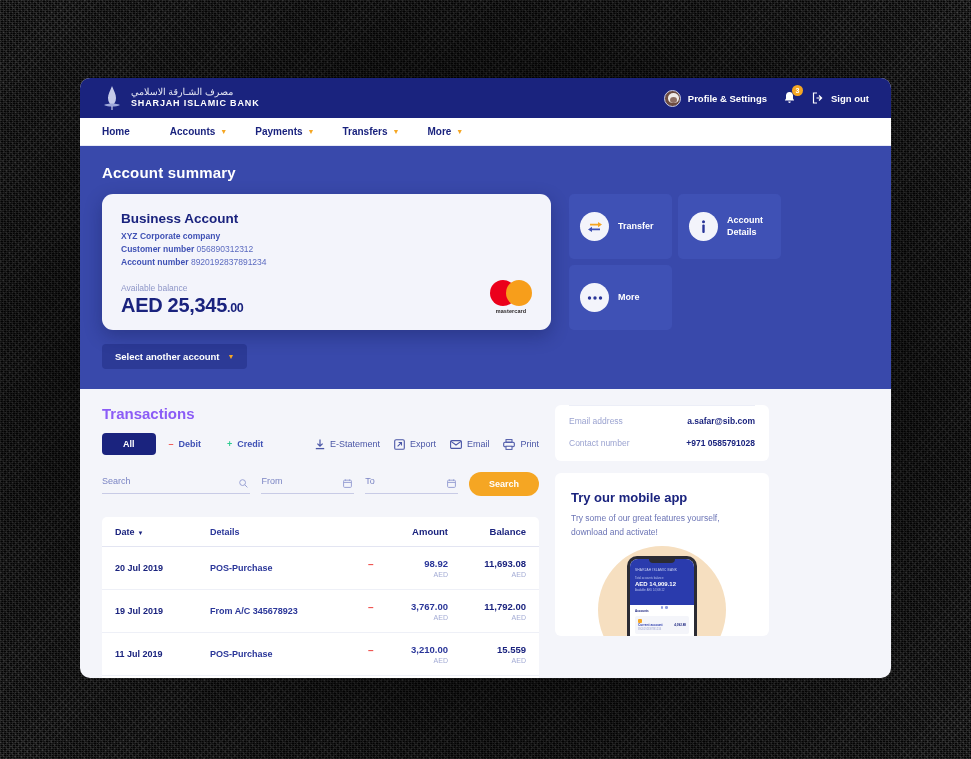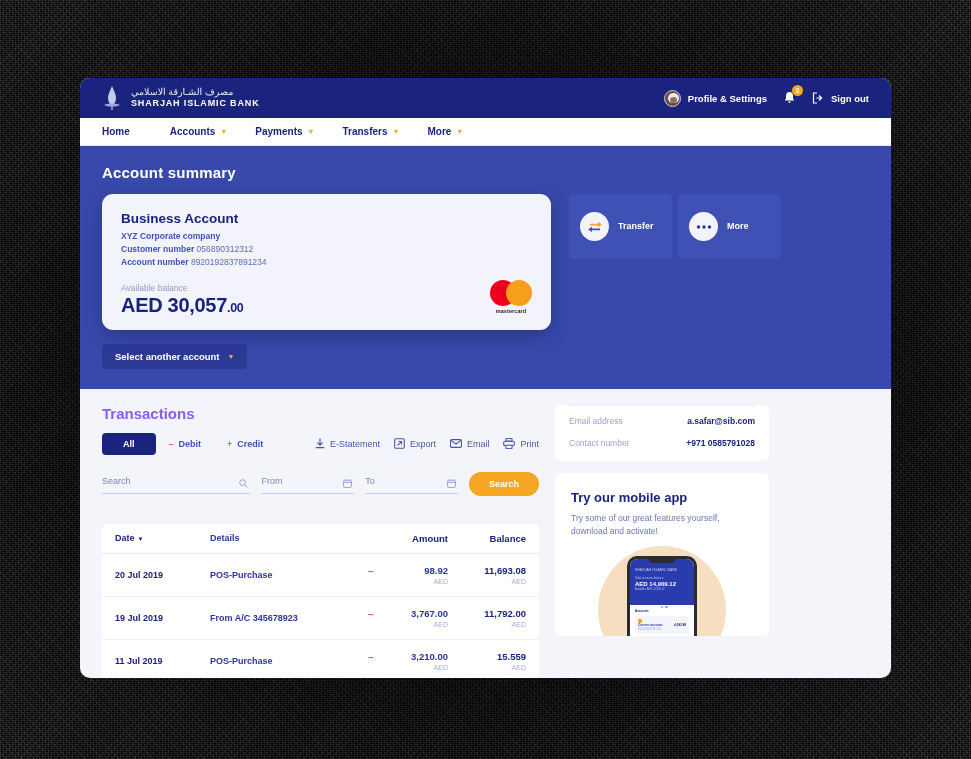--- a/index.html
+++ b/index.html
@@ -130,21 +130,21 @@
   .pill {
     font-size: 9px; font-weight: bold; border-radius: 4px;
     padding: 6px 16px; color: #1a237e;
   }
   .pill.active { background: #1a237e; color: #fff; padding: 6px 21px; }
   .pill-dim { display:flex; align-items:center; gap:5px; padding: 6px 13px; color:#3f51b5; font-size:9px; font-weight:bold;}
   .sign-minus { color:#ef5350; font-weight:bold; }
   .sign-plus { color:#2ecc8f; font-weight:bold; }
   .tool-acts { margin-left: auto; display: flex; align-items: center; gap: 14px; }
   .tool-act { display: flex; align-items: center; gap: 5px; font-size: 9px; color: #4a56a6; }
-  .searchrow { display: flex; align-items: flex-end; gap: 11px; margin-bottom: 30px; justify-content: space-between; }
+  .searchrow { display: flex; align-items: flex-end; gap: 11px; margin-bottom: 23px; justify-content: space-between; }
   .field { border-bottom: 1px solid #c8cbe6; position: relative; padding-bottom: 5px; }
   .field .ph { font-size: 9px; color: #7b85c4; }
   .field .fic { position: absolute; right: 2px; bottom: 5px; }
   .f-search { width: 152px; }
   .f-date { width: 95px; }
   .btn-search {
     background: #f5a623; color: #fff; font-size: 9px; font-weight: bold;
     border-radius: 13px; padding: 7px 20px; margin-bottom: -2px;
   }
   .table { background: transparent; }
@@ -305,41 +305,50 @@
           <span class="val">056890312312</span>
         </div>
         <div class="acct-line">
           <span>Account number</span>
           <span class="val">8920192837891234</span>
         </div>
 
         <div class="bal-label">Available balance</div>
         <div class="bal-amt">
           <span>AED</span>
-          <span>30,057</span><span class="cents">.00</span>
+          <span>25,345</span><span class="cents">.00</span>
         </div>
 
         <div class="mc">
           <div class="mc-circles">
             <i class="mc-red"></i>
               <i class="mc-yel"></i>
           </div>
           <div class="mc-txt">mastercard</div>
         </div>
       </div>
 
       <div class="tiles">
         <div class="tile">
           <span class="tile-ic">
             <svg width="16" height="12" viewBox="0 0 16 12">
               <path d="M11 1 L15 3.6 L11 6.2 V4.4 H3 V2.8 H11Z" fill="#f5a623"></path>
               <path d="M5 5.8 L1 8.4 L5 11 V9.2 H13 V7.6 H5Z" fill="#3f51b5"></path>
             </svg>
           </span>
           <span class="tile-lbl">Transfer</span>
+        </div>
+        <div class="tile">
+          <span class="tile-ic">
+            <svg width="5" height="14" viewBox="0 0 5 14">
+              <circle cx="2.5" cy="1.8" r="1.5" fill="#2a3699"></circle>
+              <rect x="1.3" y="4.6" width="2.4" height="8.5" rx="1" fill="#2a3699"></rect>
+            </svg>
+          </span>
+          <span class="tile-lbl">Account Details</span>
         </div>
         <div class="tile">
           <span class="tile-ic">
             <svg width="16" height="4" viewBox="0 0 16 4">
               <circle cx="2.5" cy="2" r="1.7" fill="#2a3699"></circle>
               <circle cx="8" cy="2" r="1.7" fill="#2a3699"></circle>
               <circle cx="13.5" cy="2" r="1.7" fill="#2a3699"></circle>
             </svg>
           </span>
           <span class="tile-lbl">More</span>

